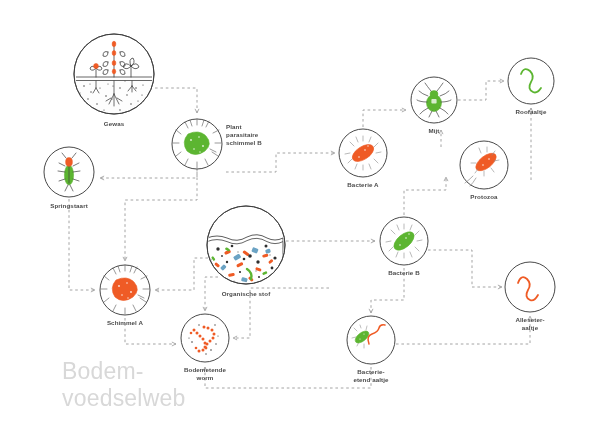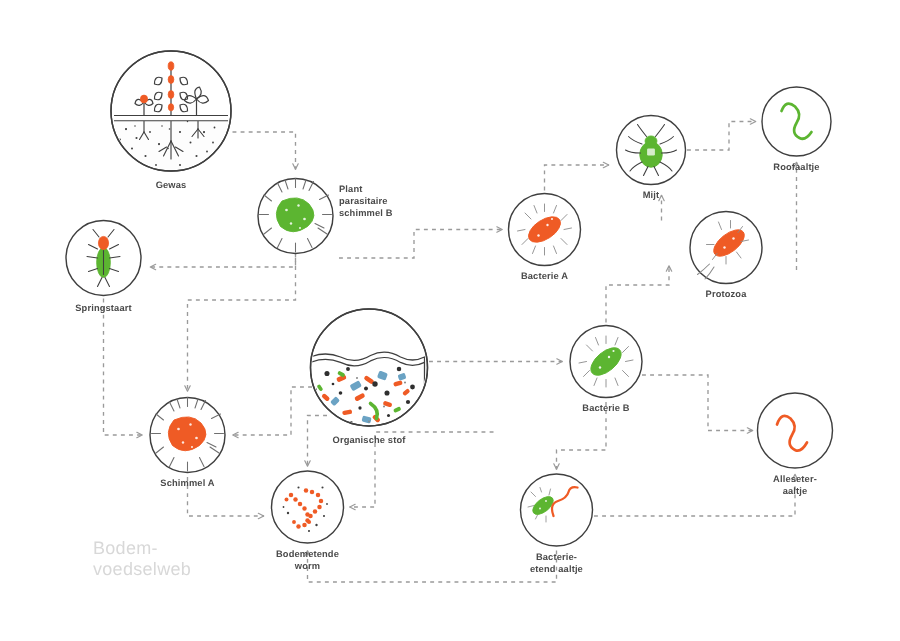--- a/index.html
+++ b/index.html
@@ -20,21 +20,21 @@
     pointer-events:none;
   }
   .nodelabel.left-aligned{
     text-align:left;
     transform:none;
   }
   #title{
     position:absolute;
     left:62px; top:358px;
     font-family:"Liberation Sans",sans-serif;
-    font-size:12px;
+    font-size:23px;
     line-height:1.18;
     color:#d8d8d8;
     letter-spacing:.2px;
     white-space:pre-line;
   }
 </style>
 </head>
 <body>
 
 <div id="stage">

